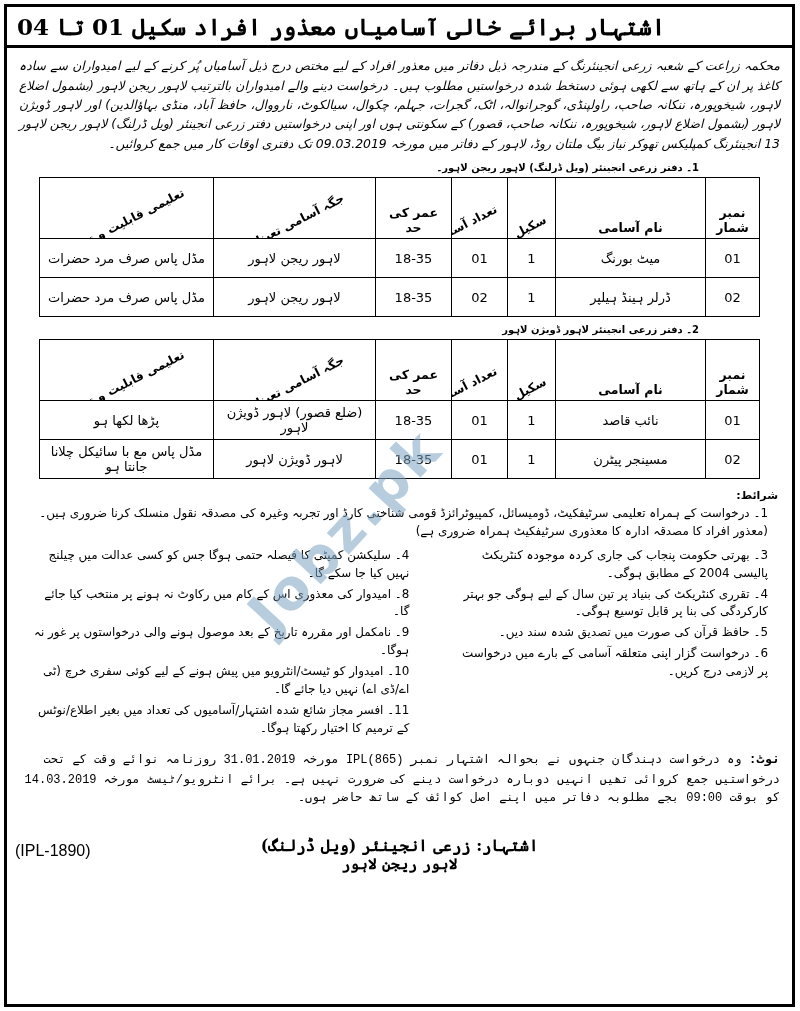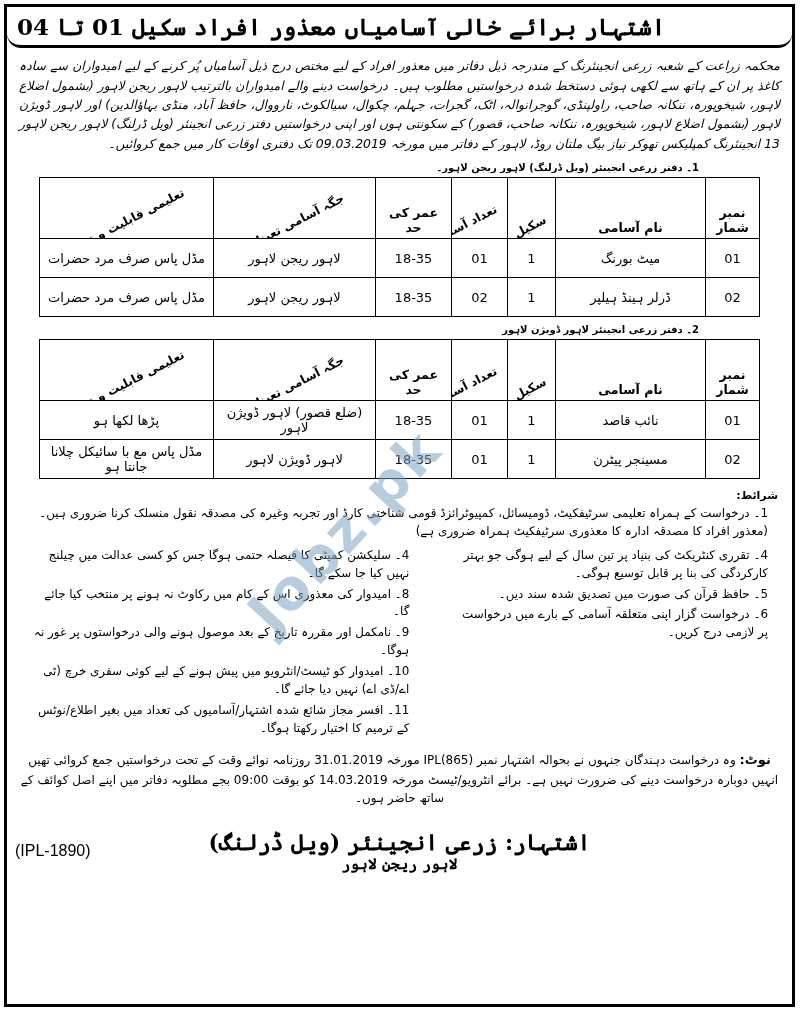--- a/index.html
+++ b/index.html
@@ -18,21 +18,20 @@
   .title{
     direction:rtl;
     text-align:left;
     font-weight:bold;
     font-size:23px;
     line-height:1.15;
     padding:7px 10px 5px;
     margin:0 -8px;
     border-bottom:3px solid #000;
     font-family:"DejaVu Serif", serif;
-    border-radius:14px;
   }
   .intro{
     font-size:12.4px;
     line-height:1.56;
     text-align:justify;
     padding:8px 4px 2px;
     font-style:italic;
   }
   .section-heading{
     font-weight:bold;
@@ -85,23 +84,24 @@
     display:flex;
     gap:16px;
     align-items:flex-start;
     margin-top:2px;
   }
   .cond-col-right{width:46%;}
   .cond-col-left{width:54%;}
   .note{
     font-size:12px;
     line-height:1.55;
-    text-align:center;
+    text-align:right;
     padding:6px 4px 2px;
     margin-top:4px;
+    font-family:Liberation Mono, monospace;
   }
   .note-label{font-weight:bold;font-size:13px;}
   .footer{
     position:relative;
     direction:ltr;
     height:64px;
     margin-top:2px;
   }
   .ipl{
     position:absolute;
@@ -114,21 +114,21 @@
   .signature{
     position:absolute;
     left:50%;
     bottom:2px;
     transform:translateX(-50%);
     text-align:center;
     font-weight:bold;
     direction:rtl;
     font-family:"DejaVu Serif", serif;
   }
-  .signature .sig-line1{font-size:22px;line-height:1.2;}
+  .signature .sig-line1{font-size:16px;line-height:1.2;}
   .signature .sig-line2{font-size:15px;line-height:1.25;}
   .watermark{
     position:absolute;
     left:235px;
     top:600px;
     transform:rotate(-47deg);
     transform-origin:left top;
     font-size:56px;
     font-weight:bold;
     letter-spacing:3px;
@@ -238,20 +238,21 @@
         <td class="qual-cell">مڈل پاس مع با سائیکل چلانا جانتا ہو</td>
       </tr>
     </tbody>
   </table>
 
   <div class="conditions">
     <div class="cond-heading">شرائط:</div>
     <div class="cond-item">1۔ درخواست کے ہمراہ تعلیمی سرٹیفکیٹ، ڈومیسائل، کمپیوٹرائزڈ قومی شناختی کارڈ اور تجربہ وغیرہ کی مصدقہ نقول منسلک کرنا ضروری ہیں۔ (معذور افراد کا مصدقہ ادارہ کا معذوری سرٹیفکیٹ ہمراہ ضروری ہے)</div>
     <div class="cond-cols">
       <div class="cond-col-right">
+        <div class="cond-item">3۔ بھرتی حکومت پنجاب کی جاری کردہ موجودہ کنٹریکٹ پالیسی 2004 کے مطابق ہوگی۔</div>
         <div class="cond-item">4۔ تقرری کنٹریکٹ کی بنیاد پر تین سال کے لیے ہوگی جو بہتر کارکردگی کی بنا پر قابل توسیع ہوگی۔</div>
         <div class="cond-item">5۔ حافظ قرآن کی صورت میں تصدیق شدہ سند دیں۔</div>
         <div class="cond-item">6۔ درخواست گزار اپنی متعلقہ آسامی کے بارے میں درخواست پر لازمی درج کریں۔</div>
       </div>
       <div class="cond-col-left">
         <div class="cond-item">4۔ سلیکشن کمیٹی کا فیصلہ حتمی ہوگا جس کو کسی عدالت میں چیلنج نہیں کیا جا سکے گا۔</div>
         <div class="cond-item">8۔ امیدوار کی معذوری اس کے کام میں رکاوٹ نہ ہونے پر منتخب کیا جائے گا۔</div>
         <div class="cond-item">9۔ نامکمل اور مقررہ تاریخ کے بعد موصول ہونے والی درخواستوں پر غور نہ ہوگا۔</div>
         <div class="cond-item">10۔ امیدوار کو ٹیسٹ/انٹرویو میں پیش ہونے کے لیے کوئی سفری خرچ (ٹی اے/ڈی اے) نہیں دیا جائے گا۔</div>
         <div class="cond-item">11۔ افسر مجاز شائع شدہ اشتہار/آسامیوں کی تعداد میں بغیر اطلاع/نوٹس کے ترمیم کا اختیار رکھتا ہوگا۔</div>

